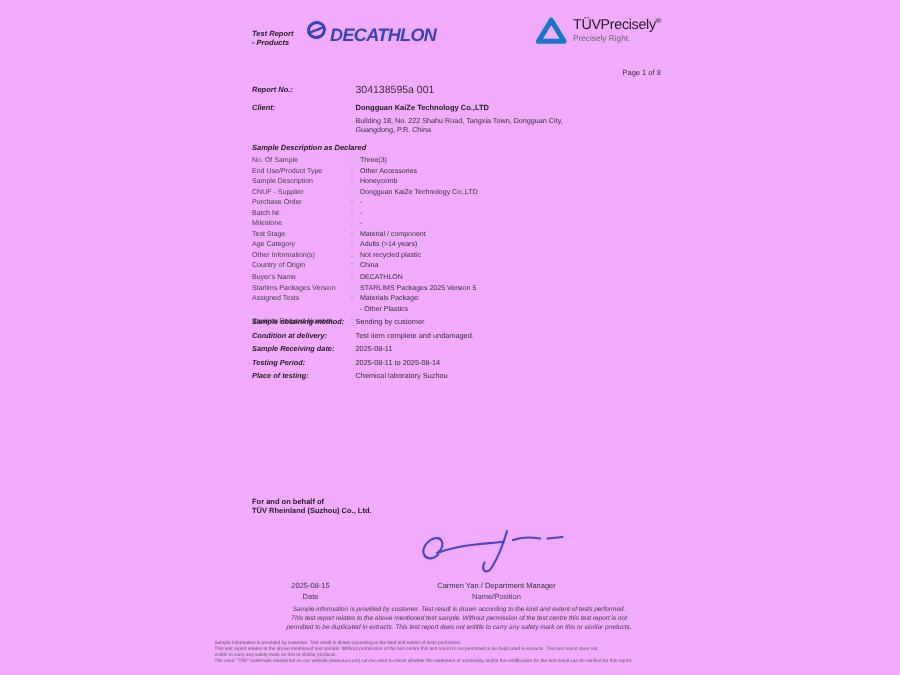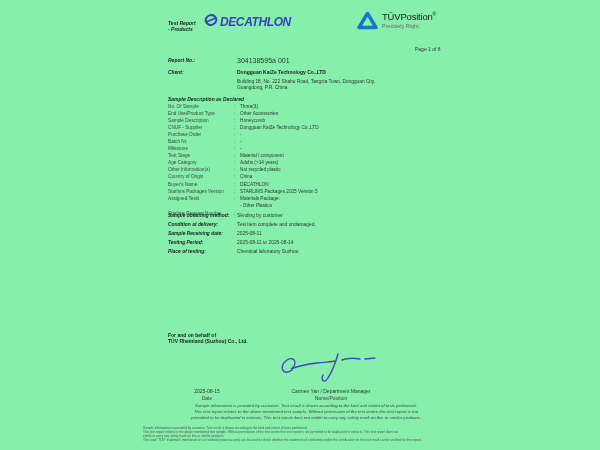--- a/index.html
+++ b/index.html
@@ -1,19 +1,19 @@
 <!DOCTYPE html>
 <html><head>
 <meta charset="utf-8">
 <title>Test Report</title>
 <style>
   * { margin:0; padding:0; box-sizing:border-box; }
   html,body { width:600px; height:450px; background:#ffffff; overflow:hidden; }
   body { font-family:"Liberation Sans", sans-serif; color:#3a3a3a; }
-  .page { position:relative; width:600px; height:450px; background:#86efac; }
+  .page { position:relative; width:600px; height:450px; background:#f0abfc; }
 
   
   .doc-type { position:absolute; left:168px; top:20px; font-size:5px; line-height:6px;
               font-weight:bold; font-style:italic; color:#222; }
   .decathlon { position:absolute; left:204px; top:13px; display:flex; align-items:center; gap:2px; }
   .decathlon .word { font-size:12px; font-weight:bold; font-style:italic; letter-spacing:-0.4px; }
   .tuv { position:absolute; left:357px; top:11px; display:flex; gap:4px; }
   .tuv-text .line1 { font-size:9.5px; color:#222; letter-spacing:-0.2px; }
   .tuv-text .line1 .b { font-weight:normal; }
   .tuv-text .reg { font-size:5px; vertical-align:super; }
@@ -81,21 +81,21 @@
     <span class="word">DECATHLON</span>
   </div>
 
   <div class="tuv">
     <span>
       <svg width="21" height="19" viewBox="0 0 21 19">
         <polygon points="10.5,2.5 19,16.5 2,16.5" fill="none" stroke="#1377cc" stroke-width="3.4" stroke-linejoin="round"></polygon>
       </svg>
     </span>
     <span class="tuv-text">
-      <div class="line1"><span class="b">TÜV</span><span>Position</span><span class="reg">®</span></div>
+      <div class="line1"><span class="b">TÜV</span><span>Precisely</span><span class="reg">®</span></div>
       <div class="line2">Precisely Right.</div>
     </span>
   </div>
 
   <div class="page-num">Page 1 of 8</div>
 
   <div class="rrow" style="top:57px;">
     <span class="rlabel">Report No.:</span>
     <span class="report-no-val">304138595a 001</span>
   </div>

